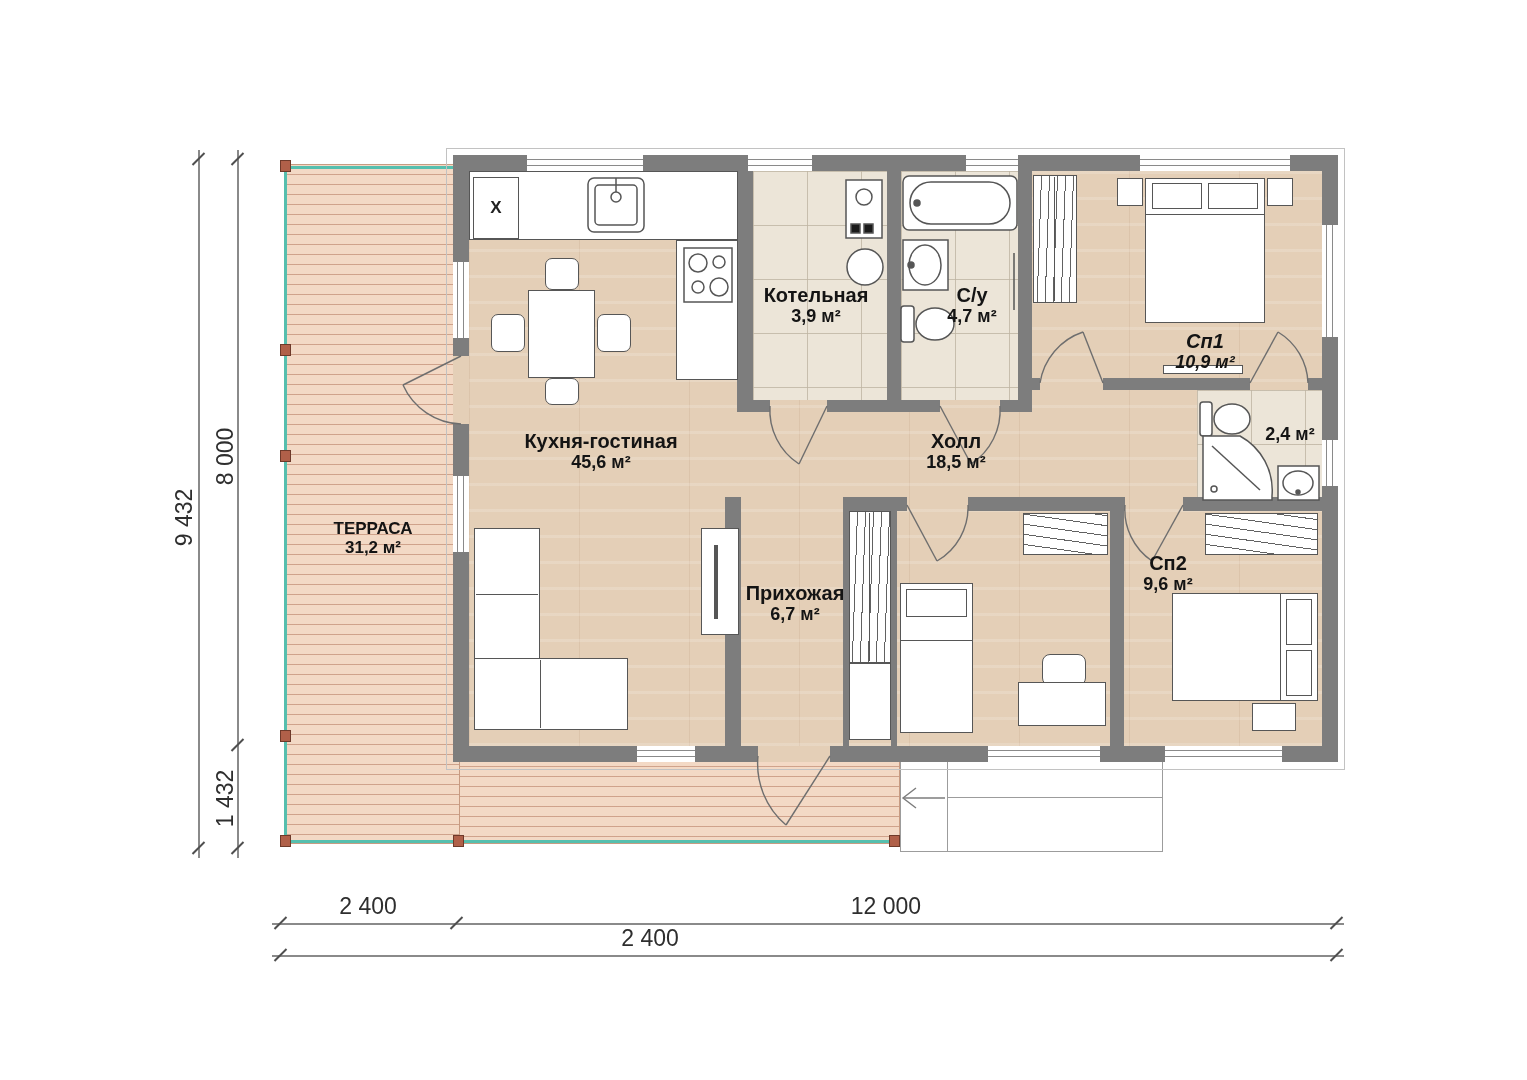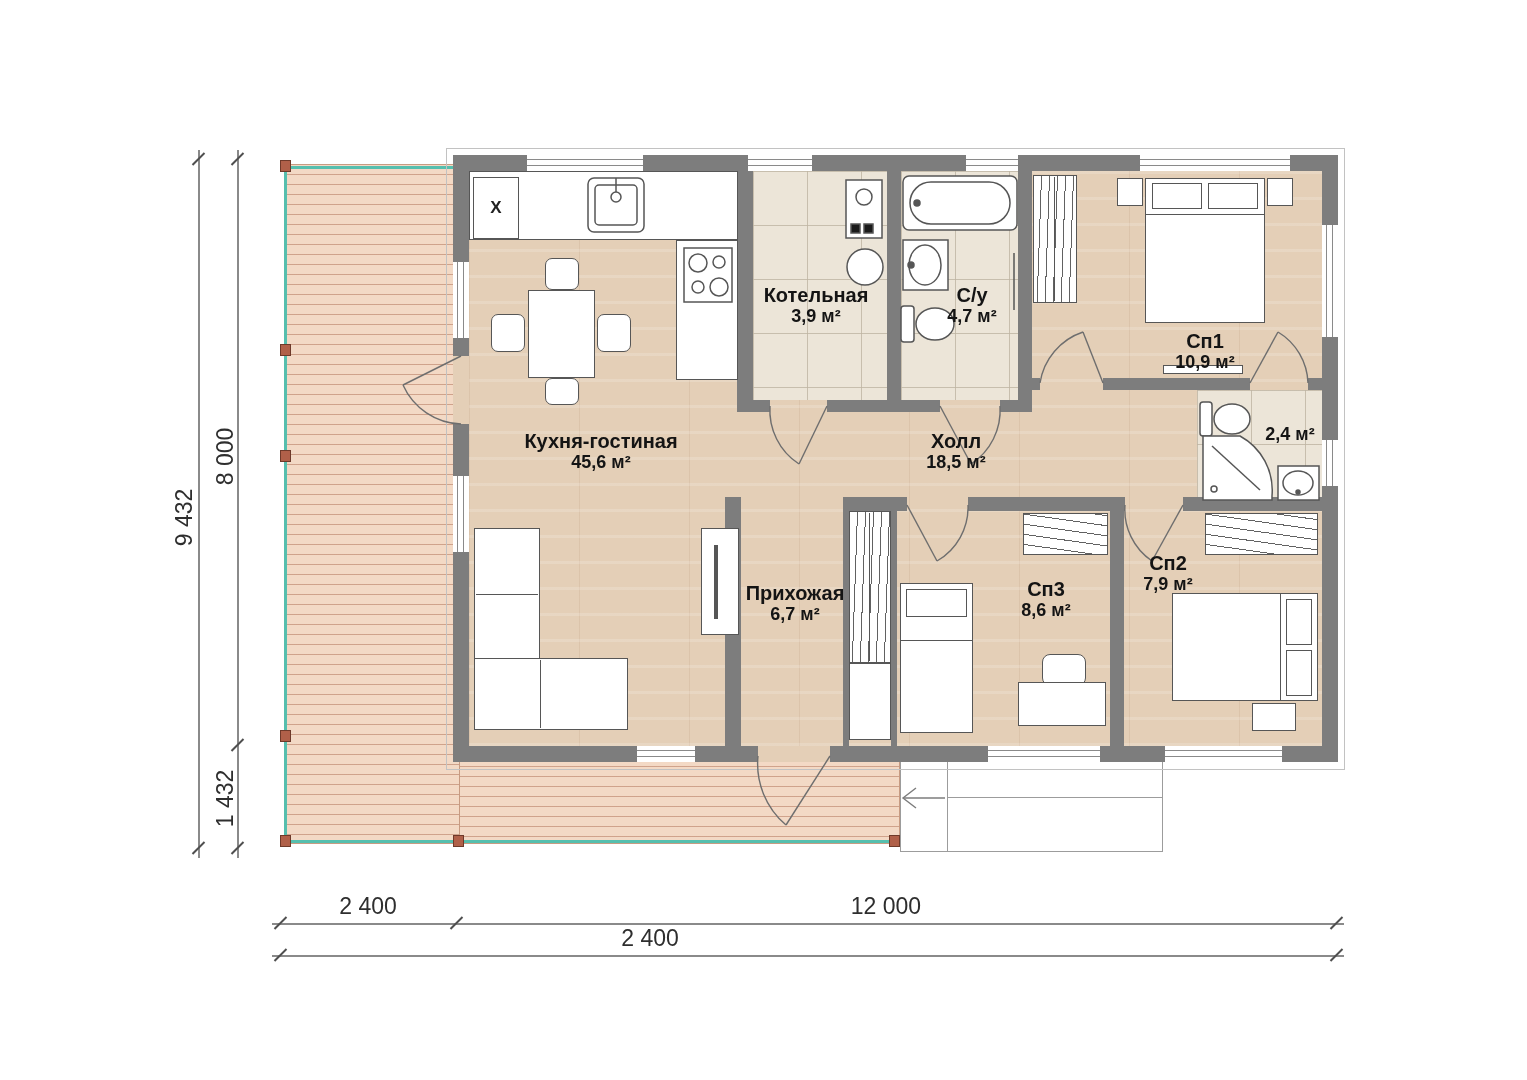--- a/index.html
+++ b/index.html
@@ -266,54 +266,54 @@
       </g>
 
       <g>
         <rect x="1278" y="466" width="41" height="34"></rect>
         <ellipse cx="1298" cy="483" rx="15" ry="12"></ellipse>
         <circle cx="1298" cy="492" r="2" fill="#565656"></circle>
       </g>
     </g>
   </svg>
 
+  <div class="rlabel terr" style="left:283px;top:519px;width:180px;">
+    <div class="rname">ТЕРРАСА</div>
+    <div class="rarea">31,2 м²</div>
+  </div>
   <div class="rlabel" style="left:481px;top:430px;width:240px;">
     <div class="rname">Кухня-гостиная</div>
     <div class="rarea">45,6 м²</div>
   </div>
   <div class="rlabel" style="left:736px;top:284px;width:160px;">
     <div class="rname">Котельная</div>
     <div class="rarea">3,9 м²</div>
   </div>
   <div class="rlabel" style="left:912px;top:284px;width:120px;">
     <div class="rname">С/у</div>
     <div class="rarea">4,7 м²</div>
   </div>
   <div class="rlabel" style="left:876px;top:430px;width:160px;">
     <div class="rname">Холл</div>
     <div class="rarea">18,5 м²</div>
   </div>
-  <div class="rlabel" style="left:1125px;top:330px;width:160px;">
+  <div class="rlabel" style="left:1125px;top:330px;width:160px;font-style:italic;">
     <div class="rname">Сп1</div>
     <div class="rarea">10,9 м²</div>
   </div>
   <div class="rlabel" style="left:1230px;top:424px;width:120px;">
     <div class="rarea">2,4 м²</div>
   </div>
   <div class="rlabel" style="left:715px;top:582px;width:160px;">
     <div class="rname">Прихожая</div>
     <div class="rarea">6,7 м²</div>
   </div>
-  <div class="rlabel" style="left:966px;top:578px;width:160px;">
-    <div class="rname">Сп3</div>
-    <div class="rarea">8,6 м²</div>
-  </div>
   <div class="rlabel" style="left:1088px;top:552px;width:160px;">
     <div class="rname">Сп2</div>
-    <div class="rarea">7,9 м²</div>
+    <div class="rarea">9,6 м²</div>
   </div>
 
   <div class="dline" style="left:198px;top:150px;width:1.5px;height:708px;"></div>
   <div class="dline" style="left:237px;top:150px;width:1.5px;height:708px;"></div>
   <div class="tick" style="left:190px;top:158px;"></div>
   <div class="tick" style="left:190px;top:847px;"></div>
   <div class="tick" style="left:229px;top:158px;"></div>
   <div class="tick" style="left:229px;top:744px;"></div>
   <div class="tick" style="left:229px;top:847px;"></div>
   <div class="dtext vdim" style="left:139px;top:504px;width:90px;">9 432</div>

